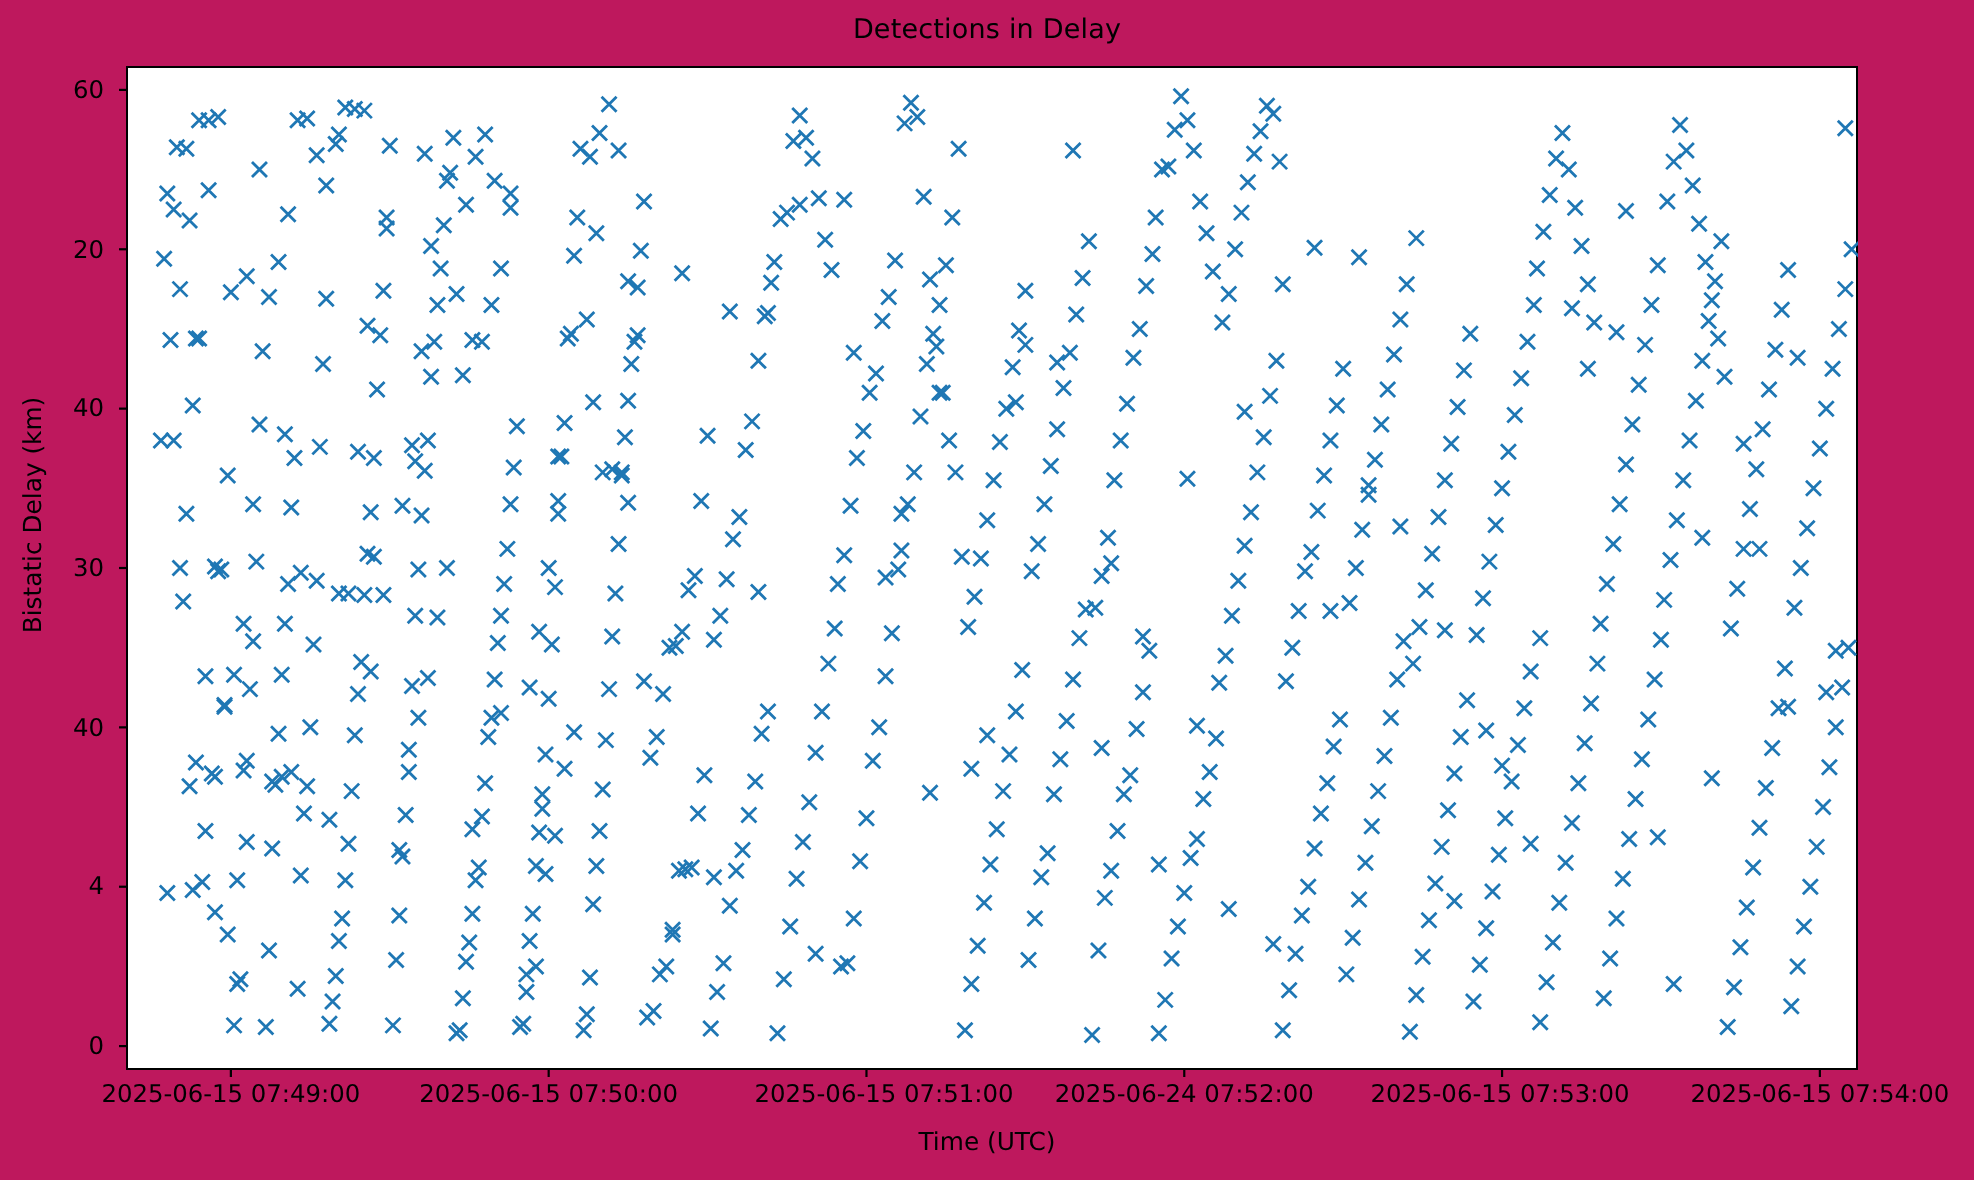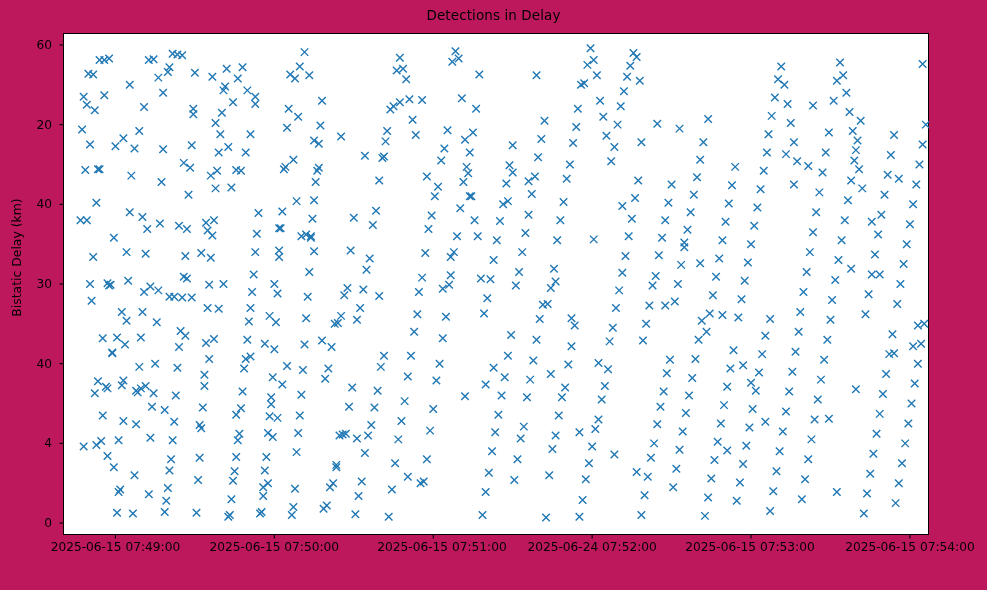--- a/index.html
+++ b/index.html
@@ -841,15 +841,16 @@
 
   <div id="xticks-container">
       <div class="xtick-label" style="left: 115.437px;">2025-06-15 07:49:00</div>
       <div class="xtick-label" style="left: 274.336px;">2025-06-15 07:50:00</div>
       <div class="xtick-label" style="left: 442px;">2025-06-15 07:51:00</div>
       <div class="xtick-label" style="left: 592.134px;">2025-06-24 07:52:00</div>
       <div class="xtick-label" style="left: 750px;">2025-06-15 07:53:00</div>
       <div class="xtick-label" style="left: 909.932px;">2025-06-15 07:54:00</div>
     </div>
 
+  <div id="xaxis-label">Time (UTC)</div>
   <div id="yaxis-label">Bistatic Delay (km)</div>
 
 </div>
 
 </body></html>

